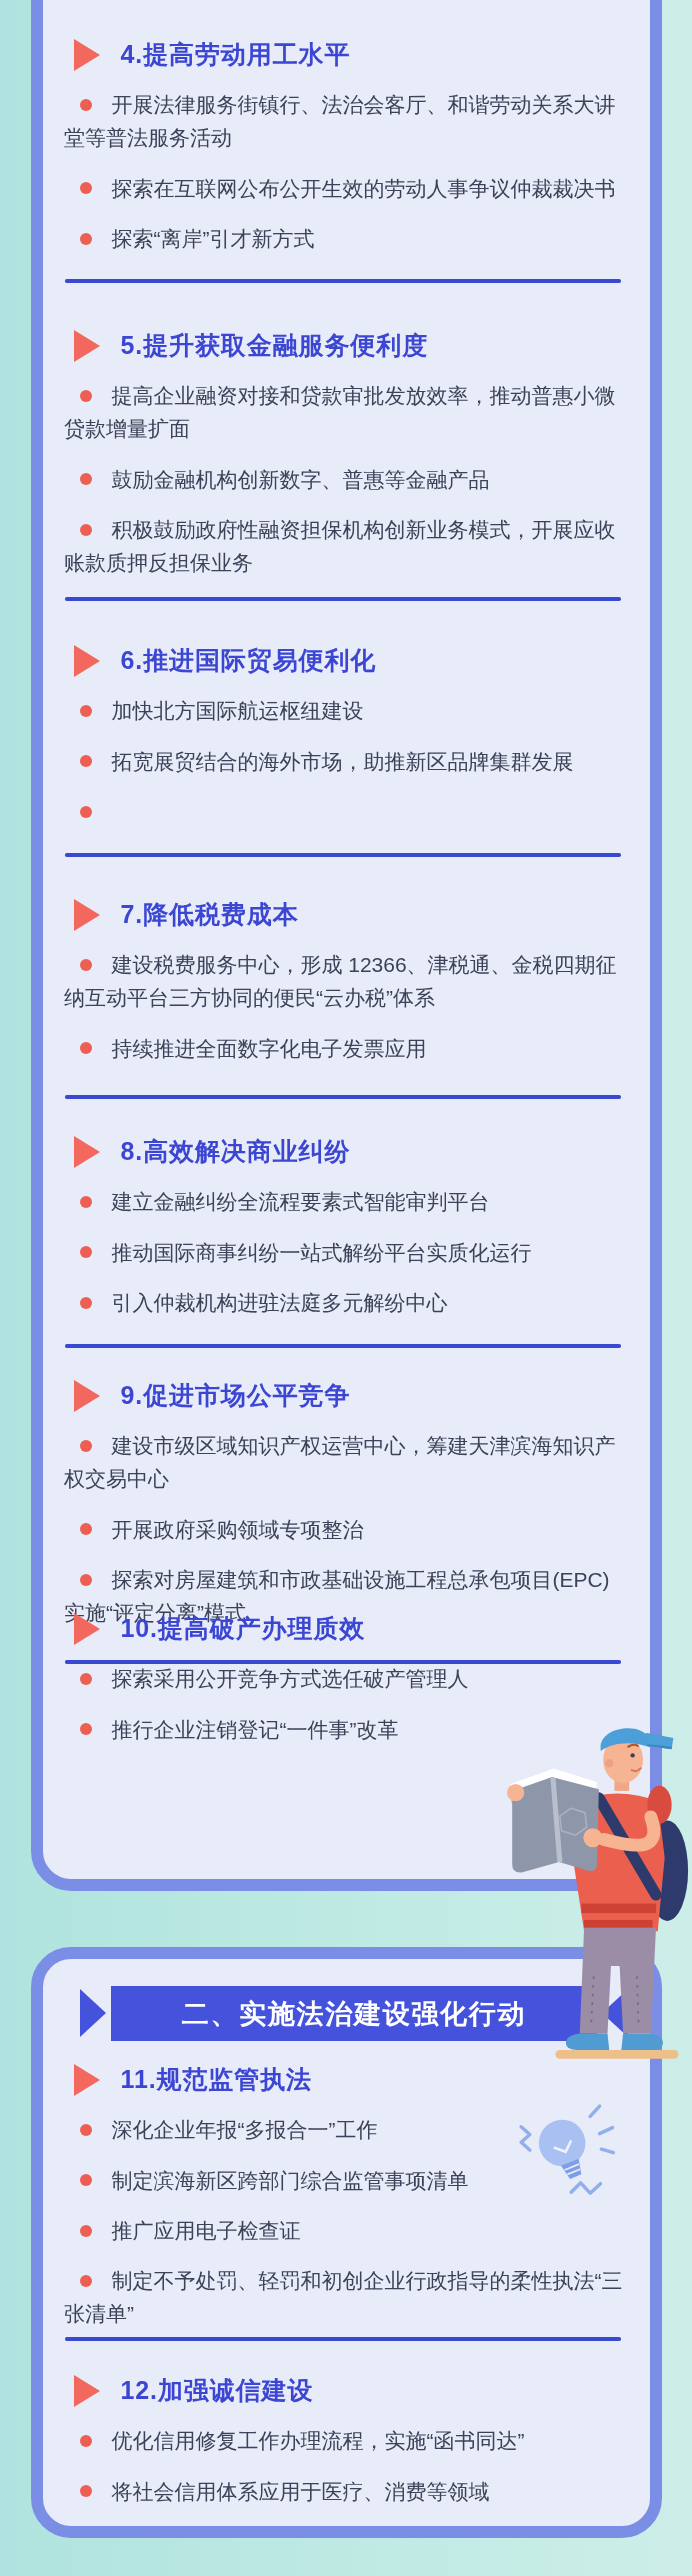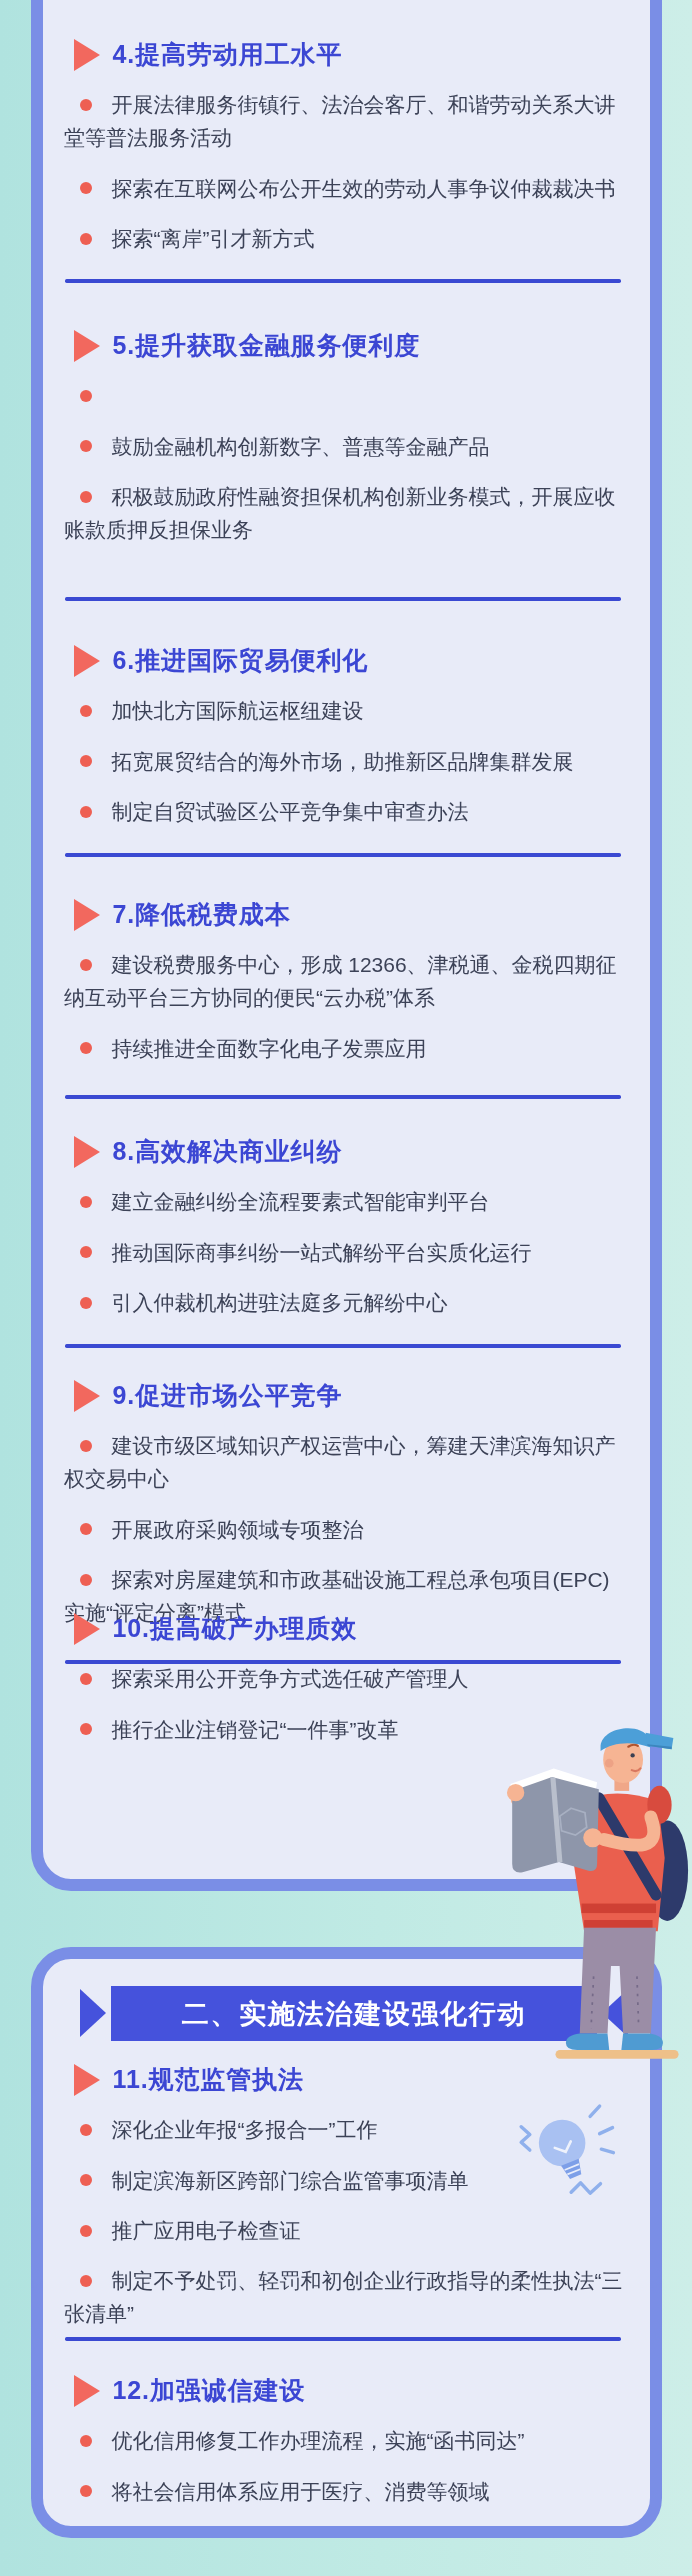--- a/index.html
+++ b/index.html
@@ -14,21 +14,21 @@
   }
   #card1{top:-69px;height:1936px;}   
   #card2{top:1947px;height:567px;}   
 
   .sec{position:absolute;left:64px;width:562px;z-index:6;}
   .sec-head{display:flex;align-items:center;gap:13px;padding-left:9.5px;height:33px;}
   .arrow{
     width:0;height:0;flex:0 0 auto;
     border-left:26px solid #f2685e;border-top:16.4px solid transparent;border-bottom:16.4px solid transparent;
   }
-  .sec-title{margin:0;font-size:25px;font-weight:bold;color:#3b46d3;letter-spacing:0.9px;white-space:nowrap;}
+  .sec-title{margin:8px;font-size:25px;font-weight:bold;color:#3b46d3;letter-spacing:0.9px;white-space:nowrap;}
   .bullets{list-style:none;margin:17.3px 0 0 0;padding:0;}
   .bullet{margin:0 0 17.3px 0;font-size:21px;line-height:33px;color:#3c4257;}
   .dot{
     display:inline-block;width:12px;height:12px;border-radius:50%;
     background:#ee5f53;margin:0 19px 0 16.4px;vertical-align:middle;position:relative;top:-1.7px;
   }
   .divider{position:absolute;left:65px;width:556px;height:3.5px;background:#3a49d2;border-radius:1.7px;z-index:6;}
 
   .banner-body{
     position:absolute;left:111px;top:1986px;width:486px;height:55px;z-index:5;
@@ -122,39 +122,39 @@
   <li class="bullet"><span class="dot"></span><span class="btext">探索“离岸”引才新方式</span></li>
 </ul>
   </section>
 
   <section class="sec" style="top: 329px;">
     <div class="sec-head">
       <span class="arrow"></span>
       <h2 class="sec-title">5.提升获取金融服务便利度</h2>
     </div>
     <ul class="bullets">
+  <li class="bullet"><span class="dot"></span><span class="btext">提高企业融资对接和贷款审批发放效率，推动普惠小微贷款增量扩面</span></li>
+
+  <li class="bullet"><span class="dot"></span><span class="btext">鼓励金融机构创新数字、普惠等金融产品</span></li>
+
+  <li class="bullet"><span class="dot"></span><span class="btext">积极鼓励政府性融资担保机构创新业务模式，开展应收账款质押反担保业务</span></li>
+</ul>
+  </section>
+
+  <section class="sec" style="top: 644px;">
+    <div class="sec-head">
+      <span class="arrow"></span>
+      <h2 class="sec-title">6.推进国际贸易便利化</h2>
+    </div>
+    <ul class="bullets">
+  <li class="bullet"><span class="dot"></span><span class="btext">加快北方国际航运枢纽建设</span></li>
+
+  <li class="bullet"><span class="dot"></span><span class="btext">拓宽展贸结合的海外市场，助推新区品牌集群发展</span></li>
+
   <li class="bullet"><span class="dot"></span></li>
-
-  <li class="bullet"><span class="dot"></span><span class="btext">鼓励金融机构创新数字、普惠等金融产品</span></li>
-
-  <li class="bullet"><span class="dot"></span><span class="btext">积极鼓励政府性融资担保机构创新业务模式，开展应收账款质押反担保业务</span></li>
-</ul>
-  </section>
-
-  <section class="sec" style="top: 644px;">
-    <div class="sec-head">
-      <span class="arrow"></span>
-      <h2 class="sec-title">6.推进国际贸易便利化</h2>
-    </div>
-    <ul class="bullets">
-  <li class="bullet"><span class="dot"></span><span class="btext">加快北方国际航运枢纽建设</span></li>
-
-  <li class="bullet"><span class="dot"></span><span class="btext">拓宽展贸结合的海外市场，助推新区品牌集群发展</span></li>
-
-  <li class="bullet"><span class="dot"></span><span class="btext">制定自贸试验区公平竞争集中审查办法</span></li>
 </ul>
   </section>
 
   <section class="sec" style="top: 898px;">
     <div class="sec-head">
       <span class="arrow"></span>
       <h2 class="sec-title">7.降低税费成本</h2>
     </div>
     <ul class="bullets">
   <li class="bullet"><span class="dot"></span><span class="btext">建设税费服务中心，形成 12366、津税通、金税四期征纳互动平台三方协同的便民“云办税”体系</span></li>

